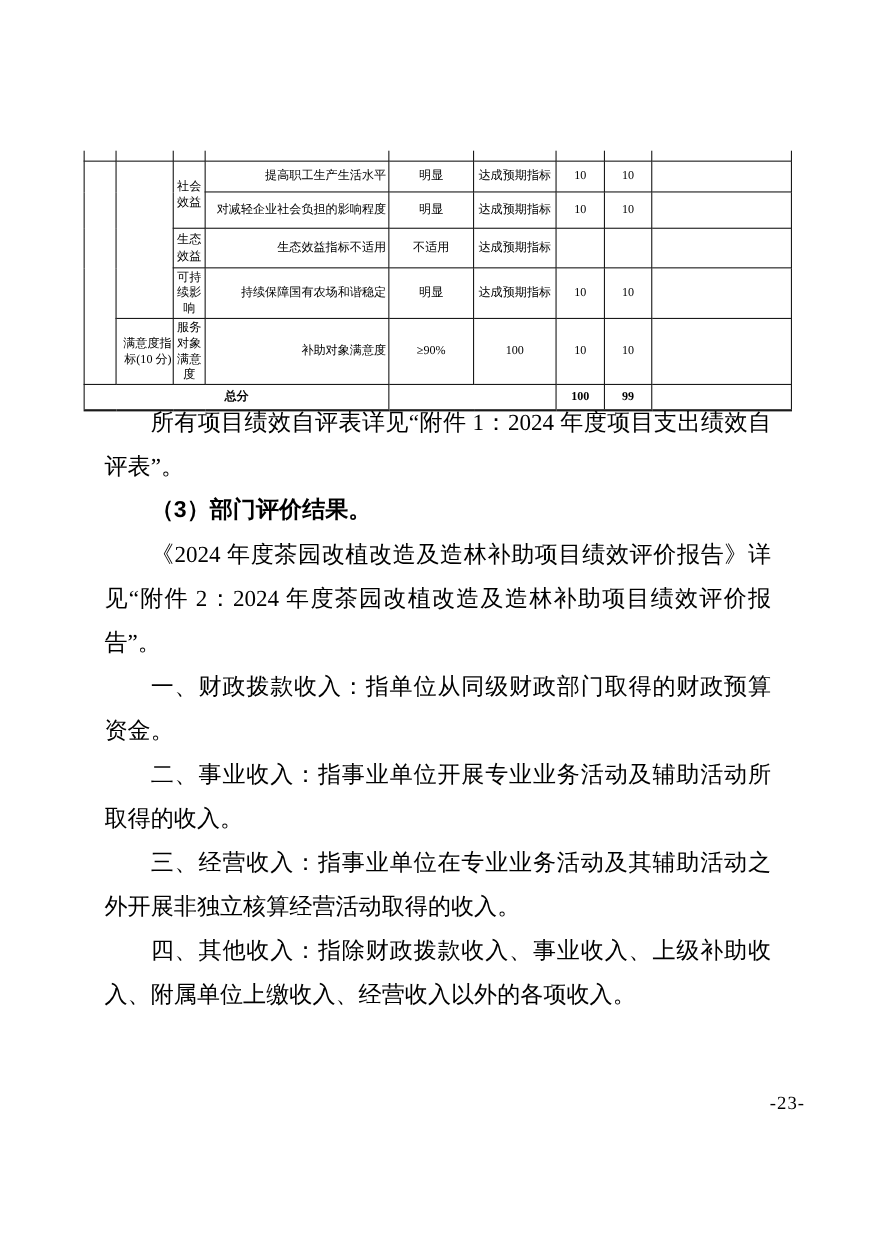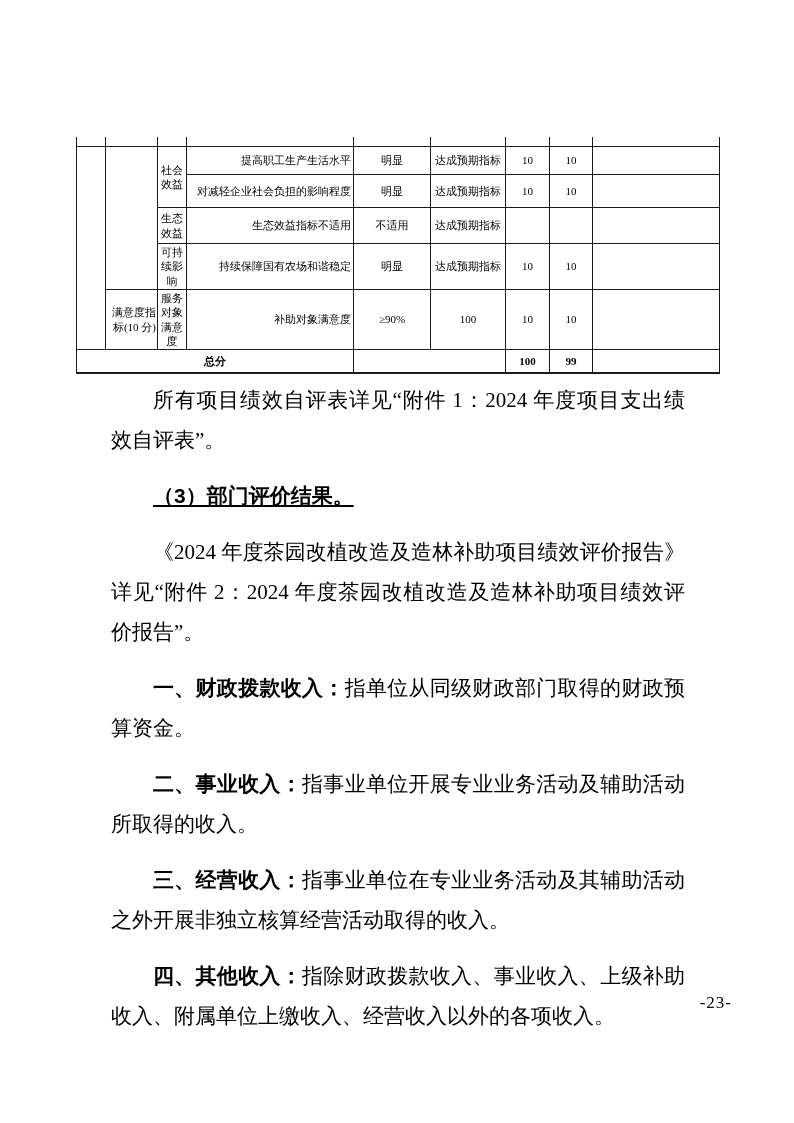--- a/index.html
+++ b/index.html
@@ -51,27 +51,26 @@
   
   .content {
     position: absolute;
     left: 95px;
     top: 364px;
     width: 606px;
     font-size: 21px;
     line-height: 40px;
     text-align: justify;
   }
-  .content p { margin: 16px; text-indent: 2em; }
+  .content p { margin: 0; text-indent: 2em; }
   .hei {
     font-family: "Liberation Sans", "DejaVu Sans", sans-serif;
     font-weight: bold;
-    text-decoration: underline;
   }
-  .lead { font-weight: bold; }
+  .lead { font-weight: normal; }
 
   .pageno {
     position: absolute;
     right: 102px;
     bottom: 110px;
     font-size: 17px;
     letter-spacing: 1px;
     font-family: Liberation Serif, serif;
   }
 </style>

